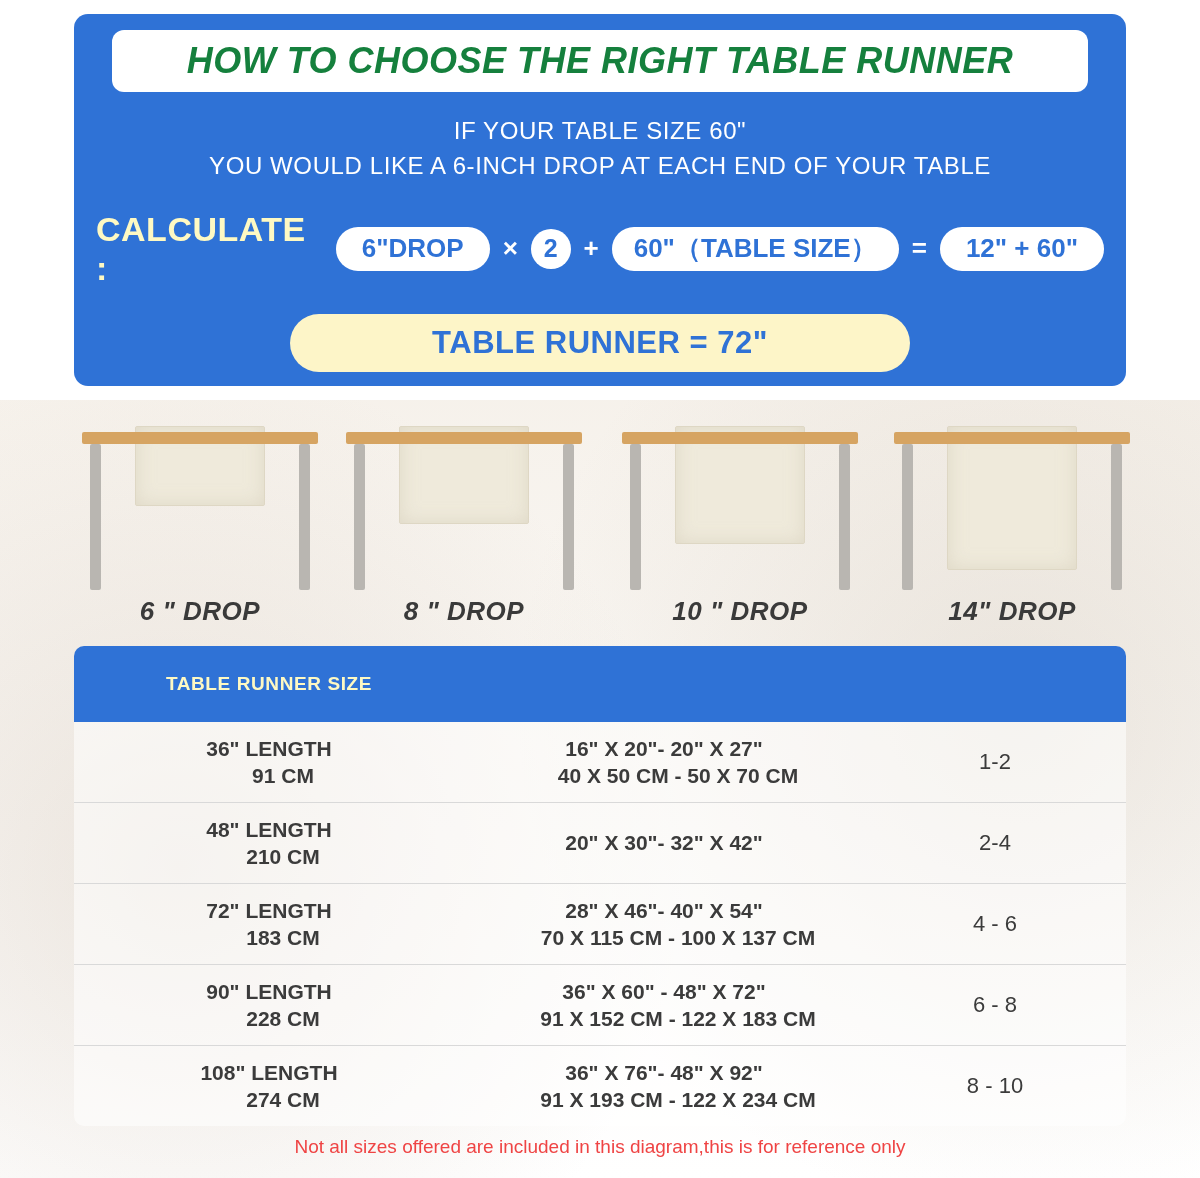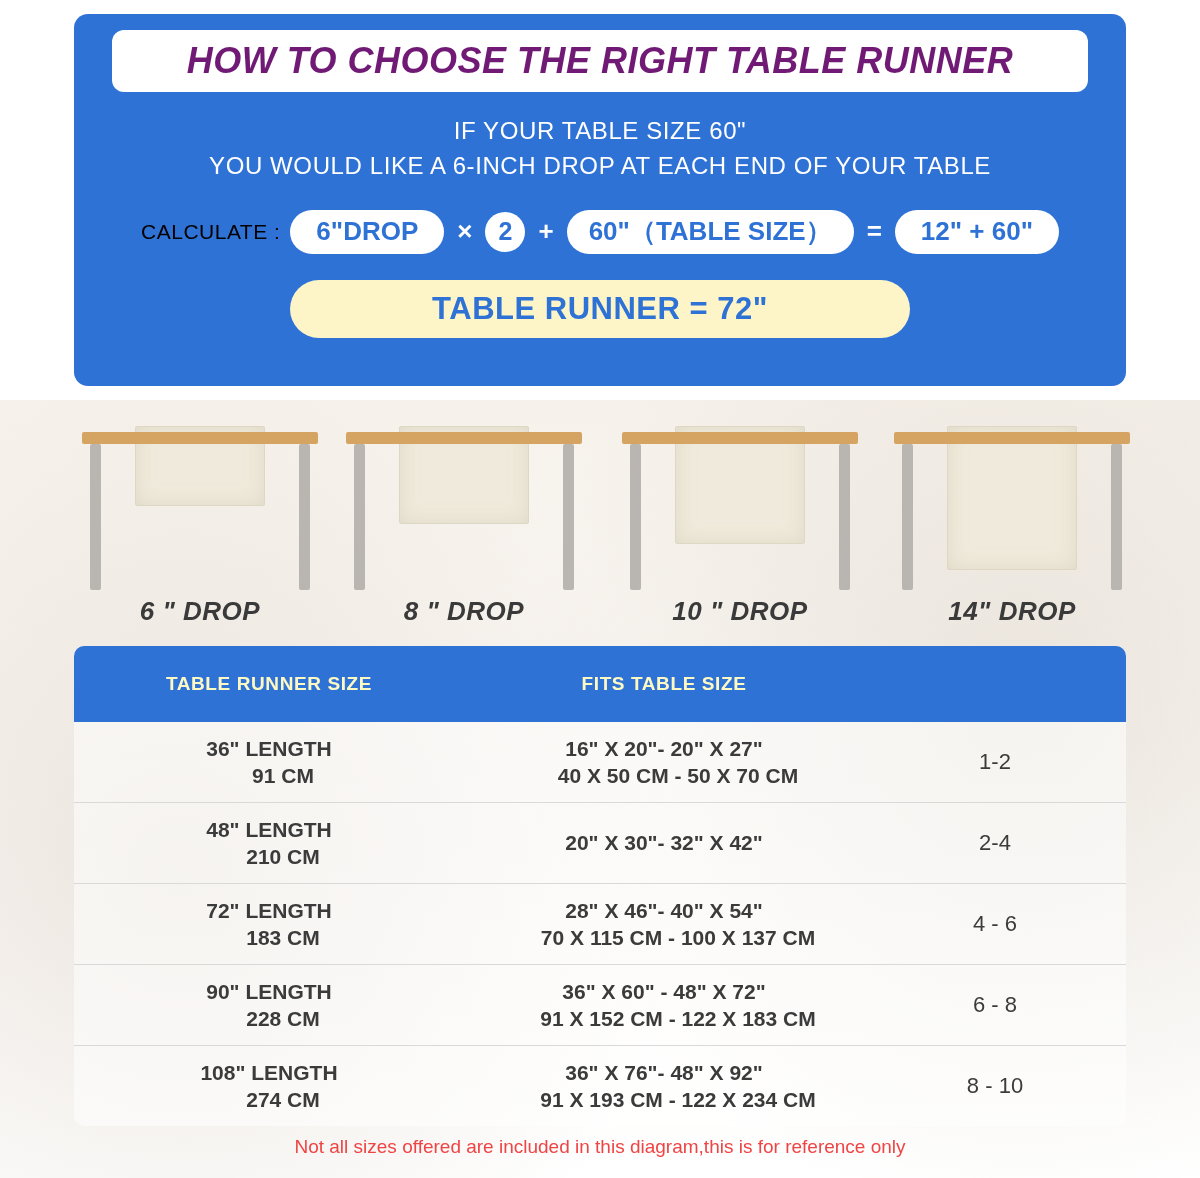--- a/index.html
+++ b/index.html
@@ -51,42 +51,42 @@
     display: flex;
     align-items: center;
     justify-content: center;
     margin: 0 16px;
   }
   .title-pill span {
     font-size: 36px;
     font-weight: bold;
     font-style: italic;
     letter-spacing: 0.5px;
-    color: #701a75;
+    color: #15803d;
     white-space: nowrap;
   }
   .subline {
     text-align: center;
     color: #ffffff;
     font-size: 24px;
     letter-spacing: 0.6px;
     margin-top: 22px;
     line-height: 1.45;
   }
   .calc-row {
     display: flex;
     align-items: center;
     justify-content: center;
     margin-top: 26px;
     gap: 10px;
   }
   .calc-label {
-    color: #000000;
-    font-size: 21px;
-    font-weight: normal;
+    color: #fef9c3;
+    font-size: 34px;
+    font-weight: bold;
     letter-spacing: 0.5px;
   }
   .pill {
     background: #ffffff;
     color: #2f72d6;
     border-radius: 22px;
     font-weight: bold;
     display: flex;
     align-items: center;
     justify-content: center;
@@ -300,21 +300,20 @@
       <div class="table-top"></div>
       <div class="leg left"></div>
       <div class="leg right"></div>
       <div class="drop-label">14" DROP</div>
     </div>
   </div>
 
   <div class="size-table">
     <div class="thead">
       <div class="col1">TABLE RUNNER SIZE</div>
-      <div class="col2">FITS TABLE SIZE</div>
     </div>
     <div class="tbody">
 
       <div class="trow">
         <div class="cell col1">
           <div class="l1">36" LENGTH</div>
           <div class="l2">91 CM</div>
         </div>
         <div class="cell col2">
           <div class="l1">16" X 20"- 20" X 27"</div>

